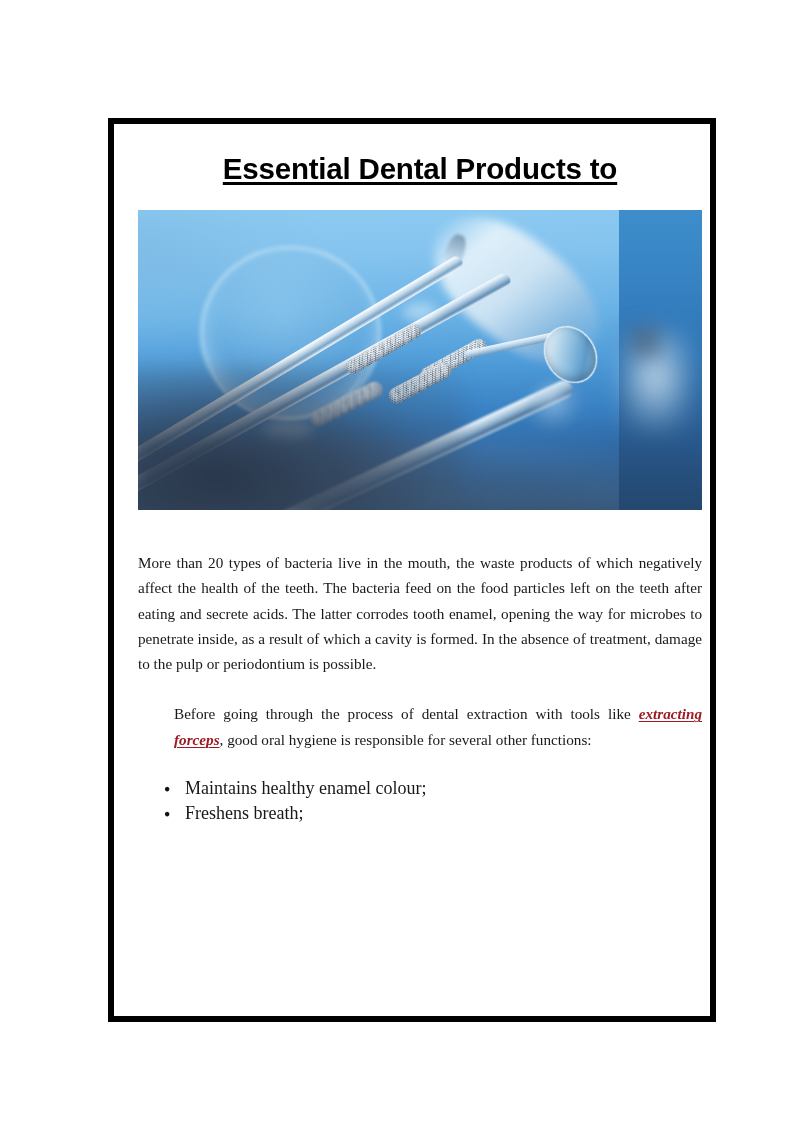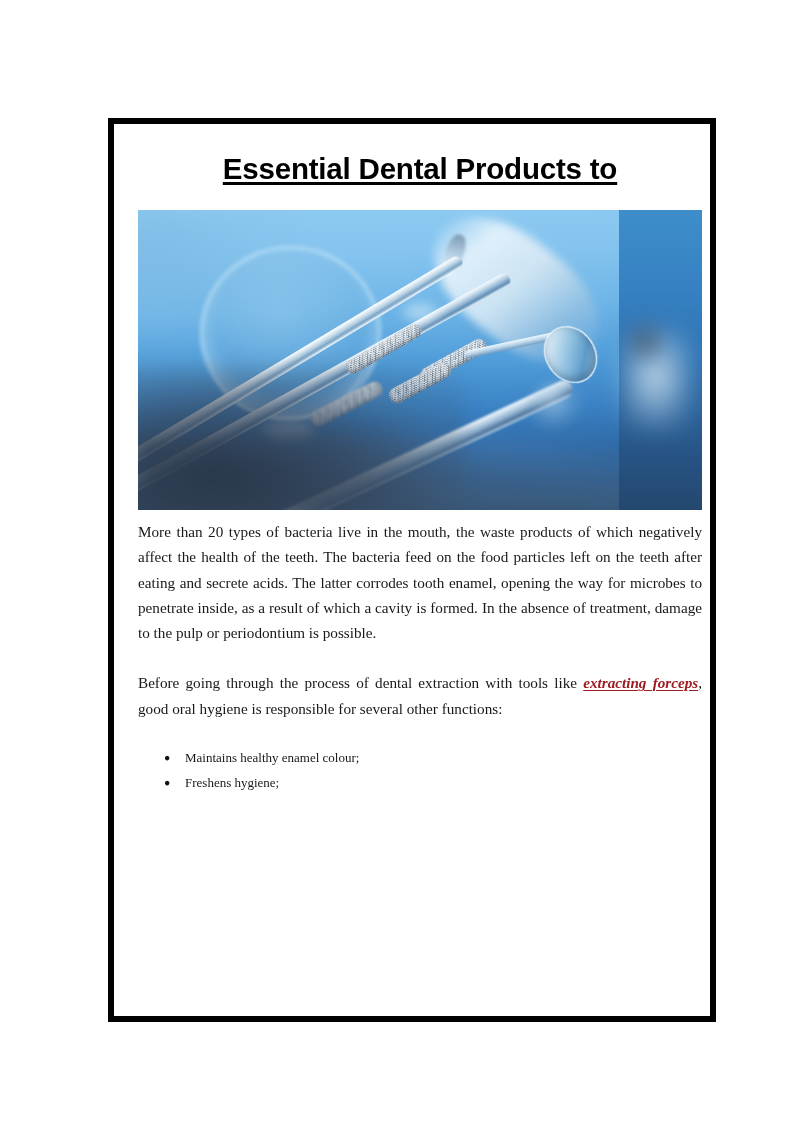--- a/index.html
+++ b/index.html
@@ -282,41 +282,41 @@
   .para {
     font-size: 15.2px;
     line-height: 25.3px;
     color: #181818;
     text-align: justify;
     margin: 0;
     padding: 0;
     hyphens: none;
   }
   #para-1 { margin-top: 18px; }
-  #para-2 { margin-top: 9px; }
-  #para-3 { margin-top: 25px; }
+  #para-2 { margin-top: 40px; }
+  #para-3 { margin-top: 25px; margin-left: 36px; }
 
   .forceps-link {
     color: #9d1b22;
     font-weight: bold;
     font-style: italic;
     text-decoration: underline;
     text-decoration-thickness: 1.3px;
     text-underline-offset: 1.5px;
   }
 
   
   #benefit-list {
     margin: 24px 0 0 0;
     padding: 0;
     list-style: none;
   }
   #benefit-list li {
     position: relative;
-    font-size: 13px;
+    font-size: 18px;
     line-height: 25.3px;
     color: #181818;
     padding-left: 47px;
   }
   #benefit-list li::before {
     content: "\25CF";
     position: absolute;
     left: 26px;
     top: -0.5px;
     font-size: 10.5px;
@@ -383,18 +383,18 @@
         </div>
       </figure>
 
 
       <p class="para" id="para-2">More than 20 types of bacteria live in the mouth, the waste products of which negatively affect the health of the teeth. The bacteria feed on the food particles left on the teeth after eating and secrete acids. The latter corrodes tooth enamel, opening the way for microbes to penetrate inside, as a result of which a cavity is formed. In the absence of treatment, damage to the pulp or periodontium is possible.</p>
 
       <p class="para" id="para-3"><span>Before going through the process of dental extraction with tools like </span><a class="forceps-link" href="#">extracting forceps</a><span>, good oral hygiene is responsible for several other functions:</span></p>
 
       <ul id="benefit-list">
         <li>Maintains healthy enamel colour;</li>
-        <li>Freshens hygiene;</li>
+        <li>Freshens breath;</li>
       </ul>
 
     </div>
   </div>
 </div>
 
 </body></html>

